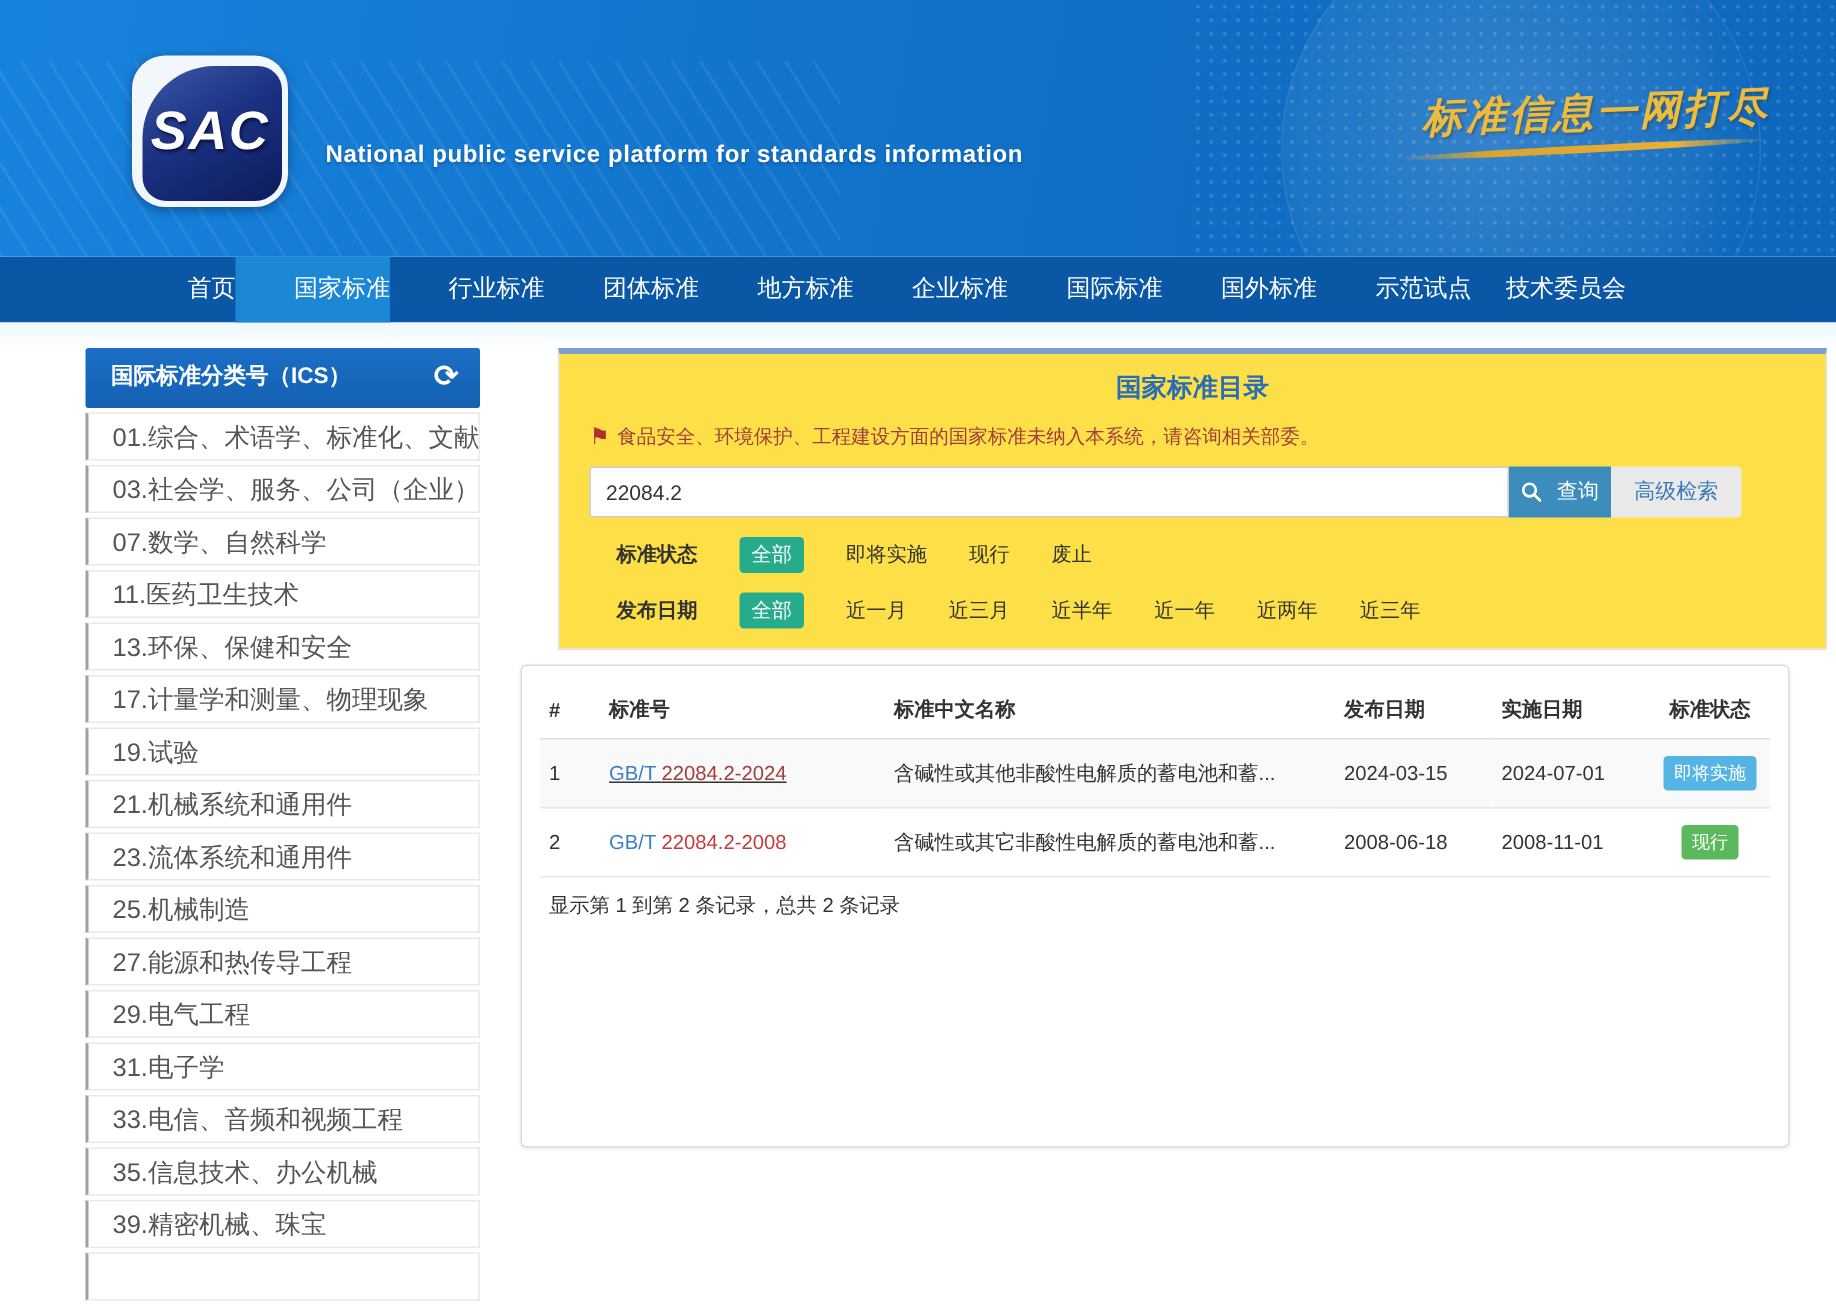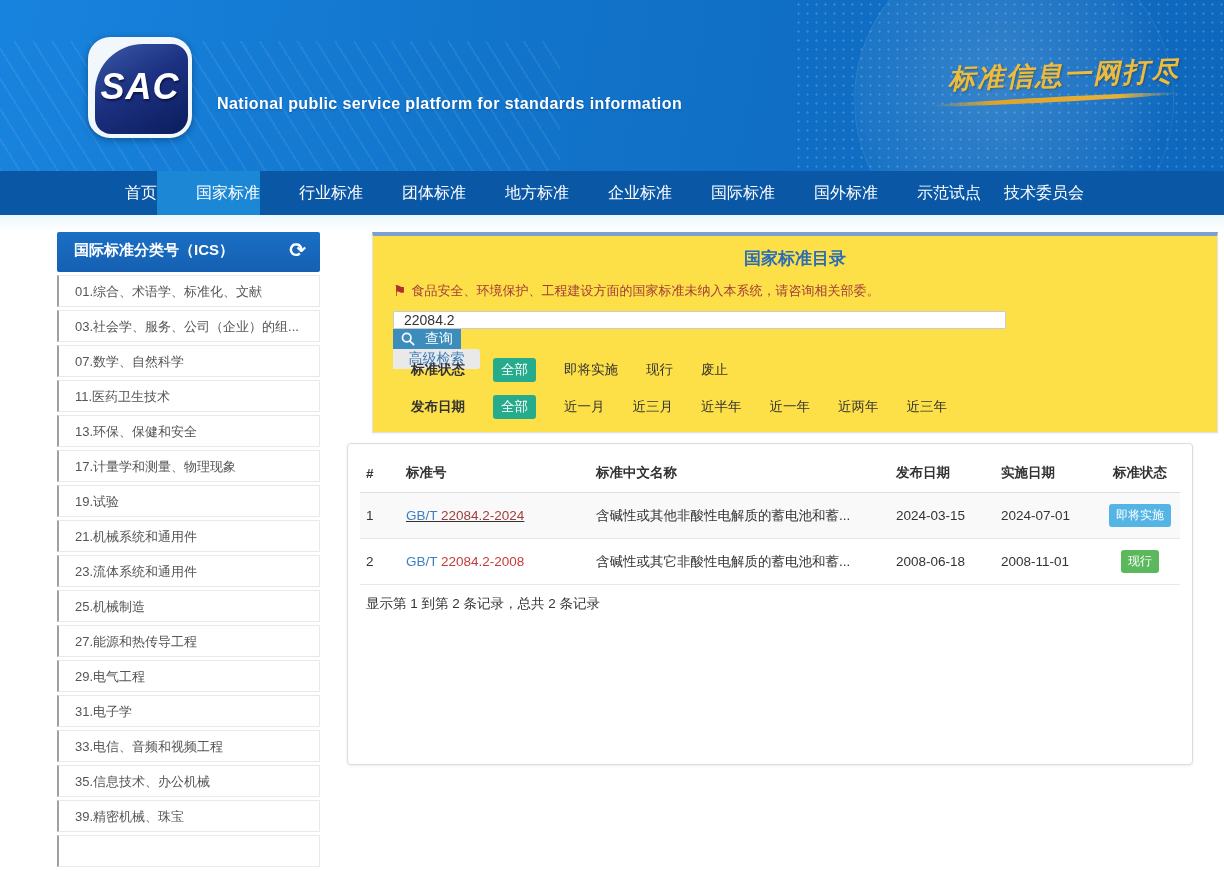--- a/index.html
+++ b/index.html
@@ -53,38 +53,38 @@
   
   .sidebar { position:absolute; left:57px; top:232px; width:263px; }
   .sidebar-header { height:40px; background:linear-gradient(180deg,#1a6fc5,#1560b2);
     color:#fff; font-weight:bold; font-size:15px; display:flex; align-items:center;
     justify-content:space-between; padding:0 14px 4px 17px; border-radius:2px; }
   .refresh-icon { font-size:20px; font-weight:bold; cursor:pointer; line-height:1;
     font-family:"DejaVu Sans",sans-serif; }
   .sidebar-list { list-style:none; margin:0; padding:0; }
   .sidebar-item { height:32px; line-height:31px; margin-top:3px; background:#fff;
     border:1px solid #e9e9e9; border-left:2px solid #a0a0a0; padding-left:16px;
-    font-size:13px; color:#555; white-space:nowrap; overflow:hidden; cursor:pointer; }
+    font-size:17px; color:#555; white-space:nowrap; overflow:hidden; cursor:pointer; }
 
   
   .search-panel { position:absolute; left:347px; top:232px; width:846px; height:201px;
     background:#fde047; border:1px solid #e2e2e2; border-top:4px solid #7da0d2;
     box-shadow:0 1px 2px rgba(0,0,0,.06);margin-left:25px; }
   .panel-title { text-align:center; color:#2a6db5; font-size:17px; font-weight:bold; margin-top:11px; }
   .notice { margin:12px 0 0 20px; color:#a33c3c; font-size:13px; display:flex;
     align-items:center; gap:5px; white-space:nowrap; }
   .flag-icon { color:#b03030; font-size:15px; font-family:"DejaVu Sans",sans-serif; }
-  .search-row { margin:11px 0 0 20px; display:flex; height:34px;flex-direction:column; }
+  .search-row { margin:11px 0 0 20px; display:flex; height:34px; }
   .search-input { width:613px; height:34px; border:1px solid #ccc; padding:0 10px;
     font-size:14px; color:#333; border-radius:2px 0 0 2px; outline:none;
     font-family:"Liberation Sans","DejaVu Sans",sans-serif; }
   .btn-query { width:68px; height:34px; background:#3c8dbc; color:#fff; border:none;
     font-size:14px; display:flex; align-items:center; justify-content:center; gap:10px;
     cursor:pointer; font-family:inherit; }
-  .btn-advanced { width:87px; height:24px; background:#e9e9e9; color:#3a7ab8; border:none;
+  .btn-advanced { width:87px; height:34px; background:#e9e9e9; color:#3a7ab8; border:none;
     font-size:14px; cursor:pointer; border-radius:0 3px 3px 0; font-family:inherit; }
   .filter-row { margin:13px 0 0 38px; display:flex; align-items:center; font-size:13.5px; color:#333; }
   .filter-label { font-weight:bold; width:82px; }
   .filter-opt { margin-right:28px; cursor:pointer; }
   .filter-opt.selected { background:#26ab8c; color:#fff; padding:3px 8px; border-radius:3px; }
 
   
   .results-panel { position:absolute; left:347px; top:443px; width:846px; height:322px;
     background:#fff; border:1px solid #dcdcdc; border-radius:4px;
     box-shadow:0 1px 3px rgba(0,0,0,.08); padding:10px 12px; }

